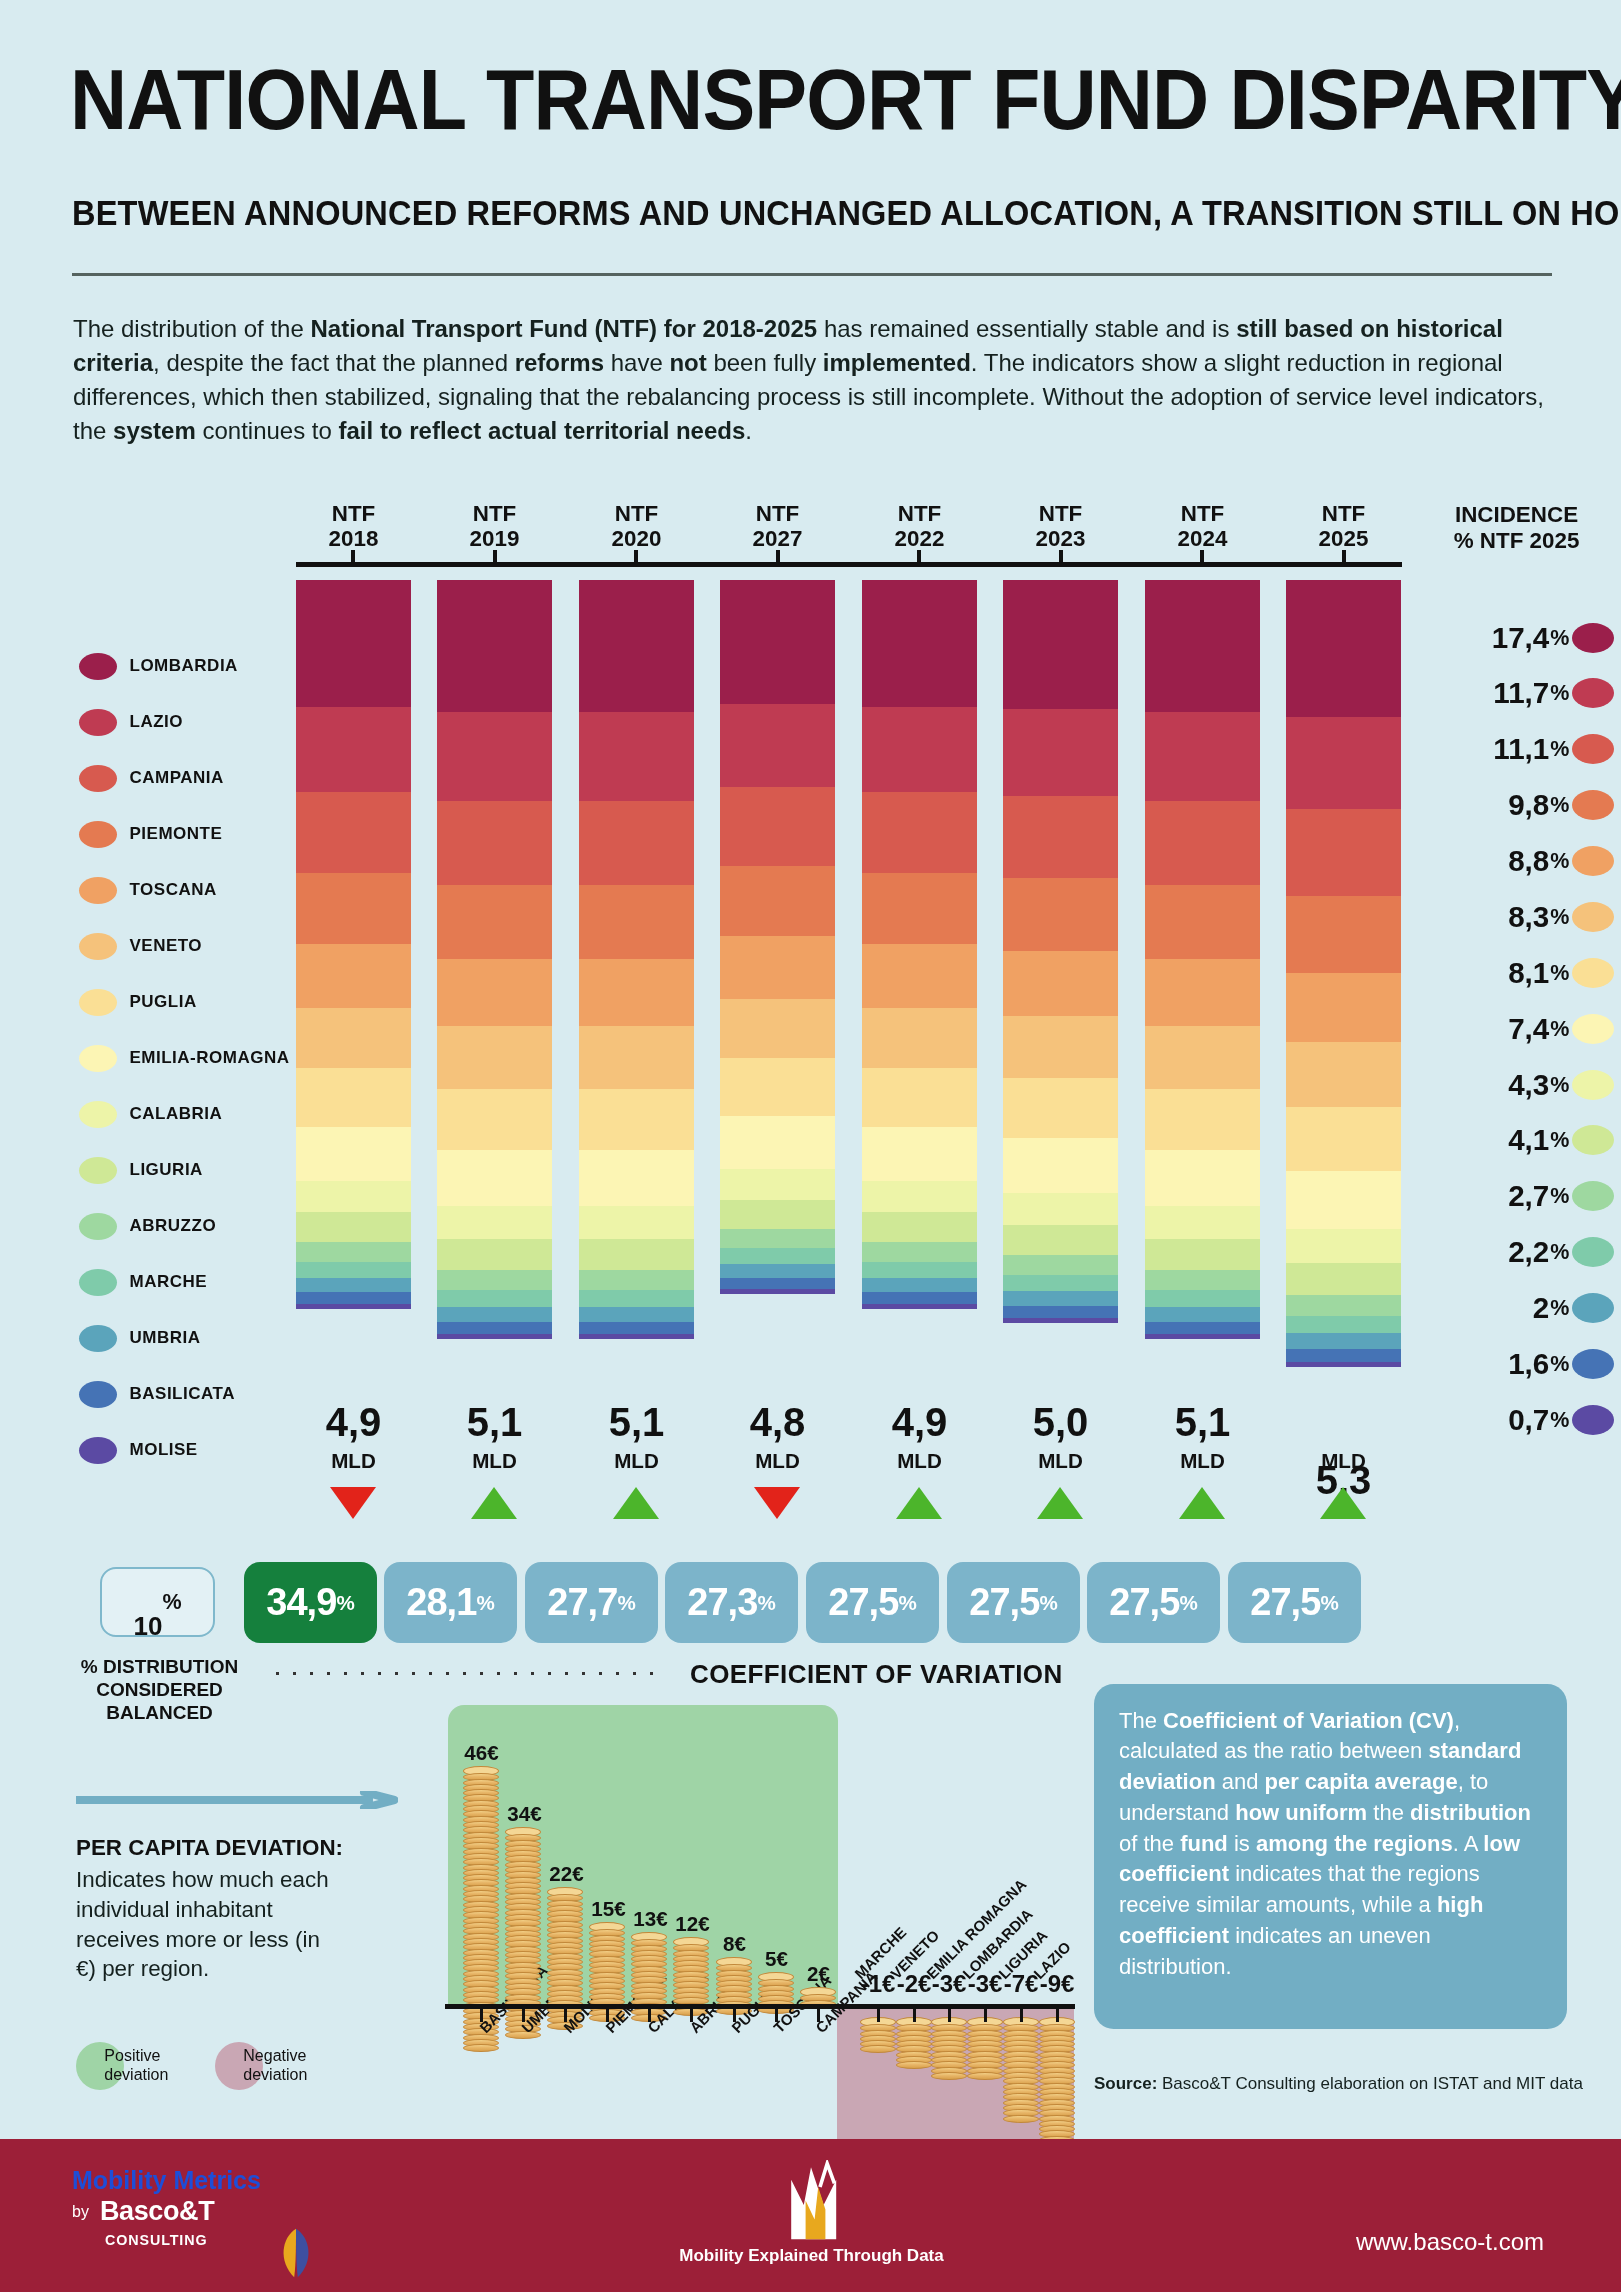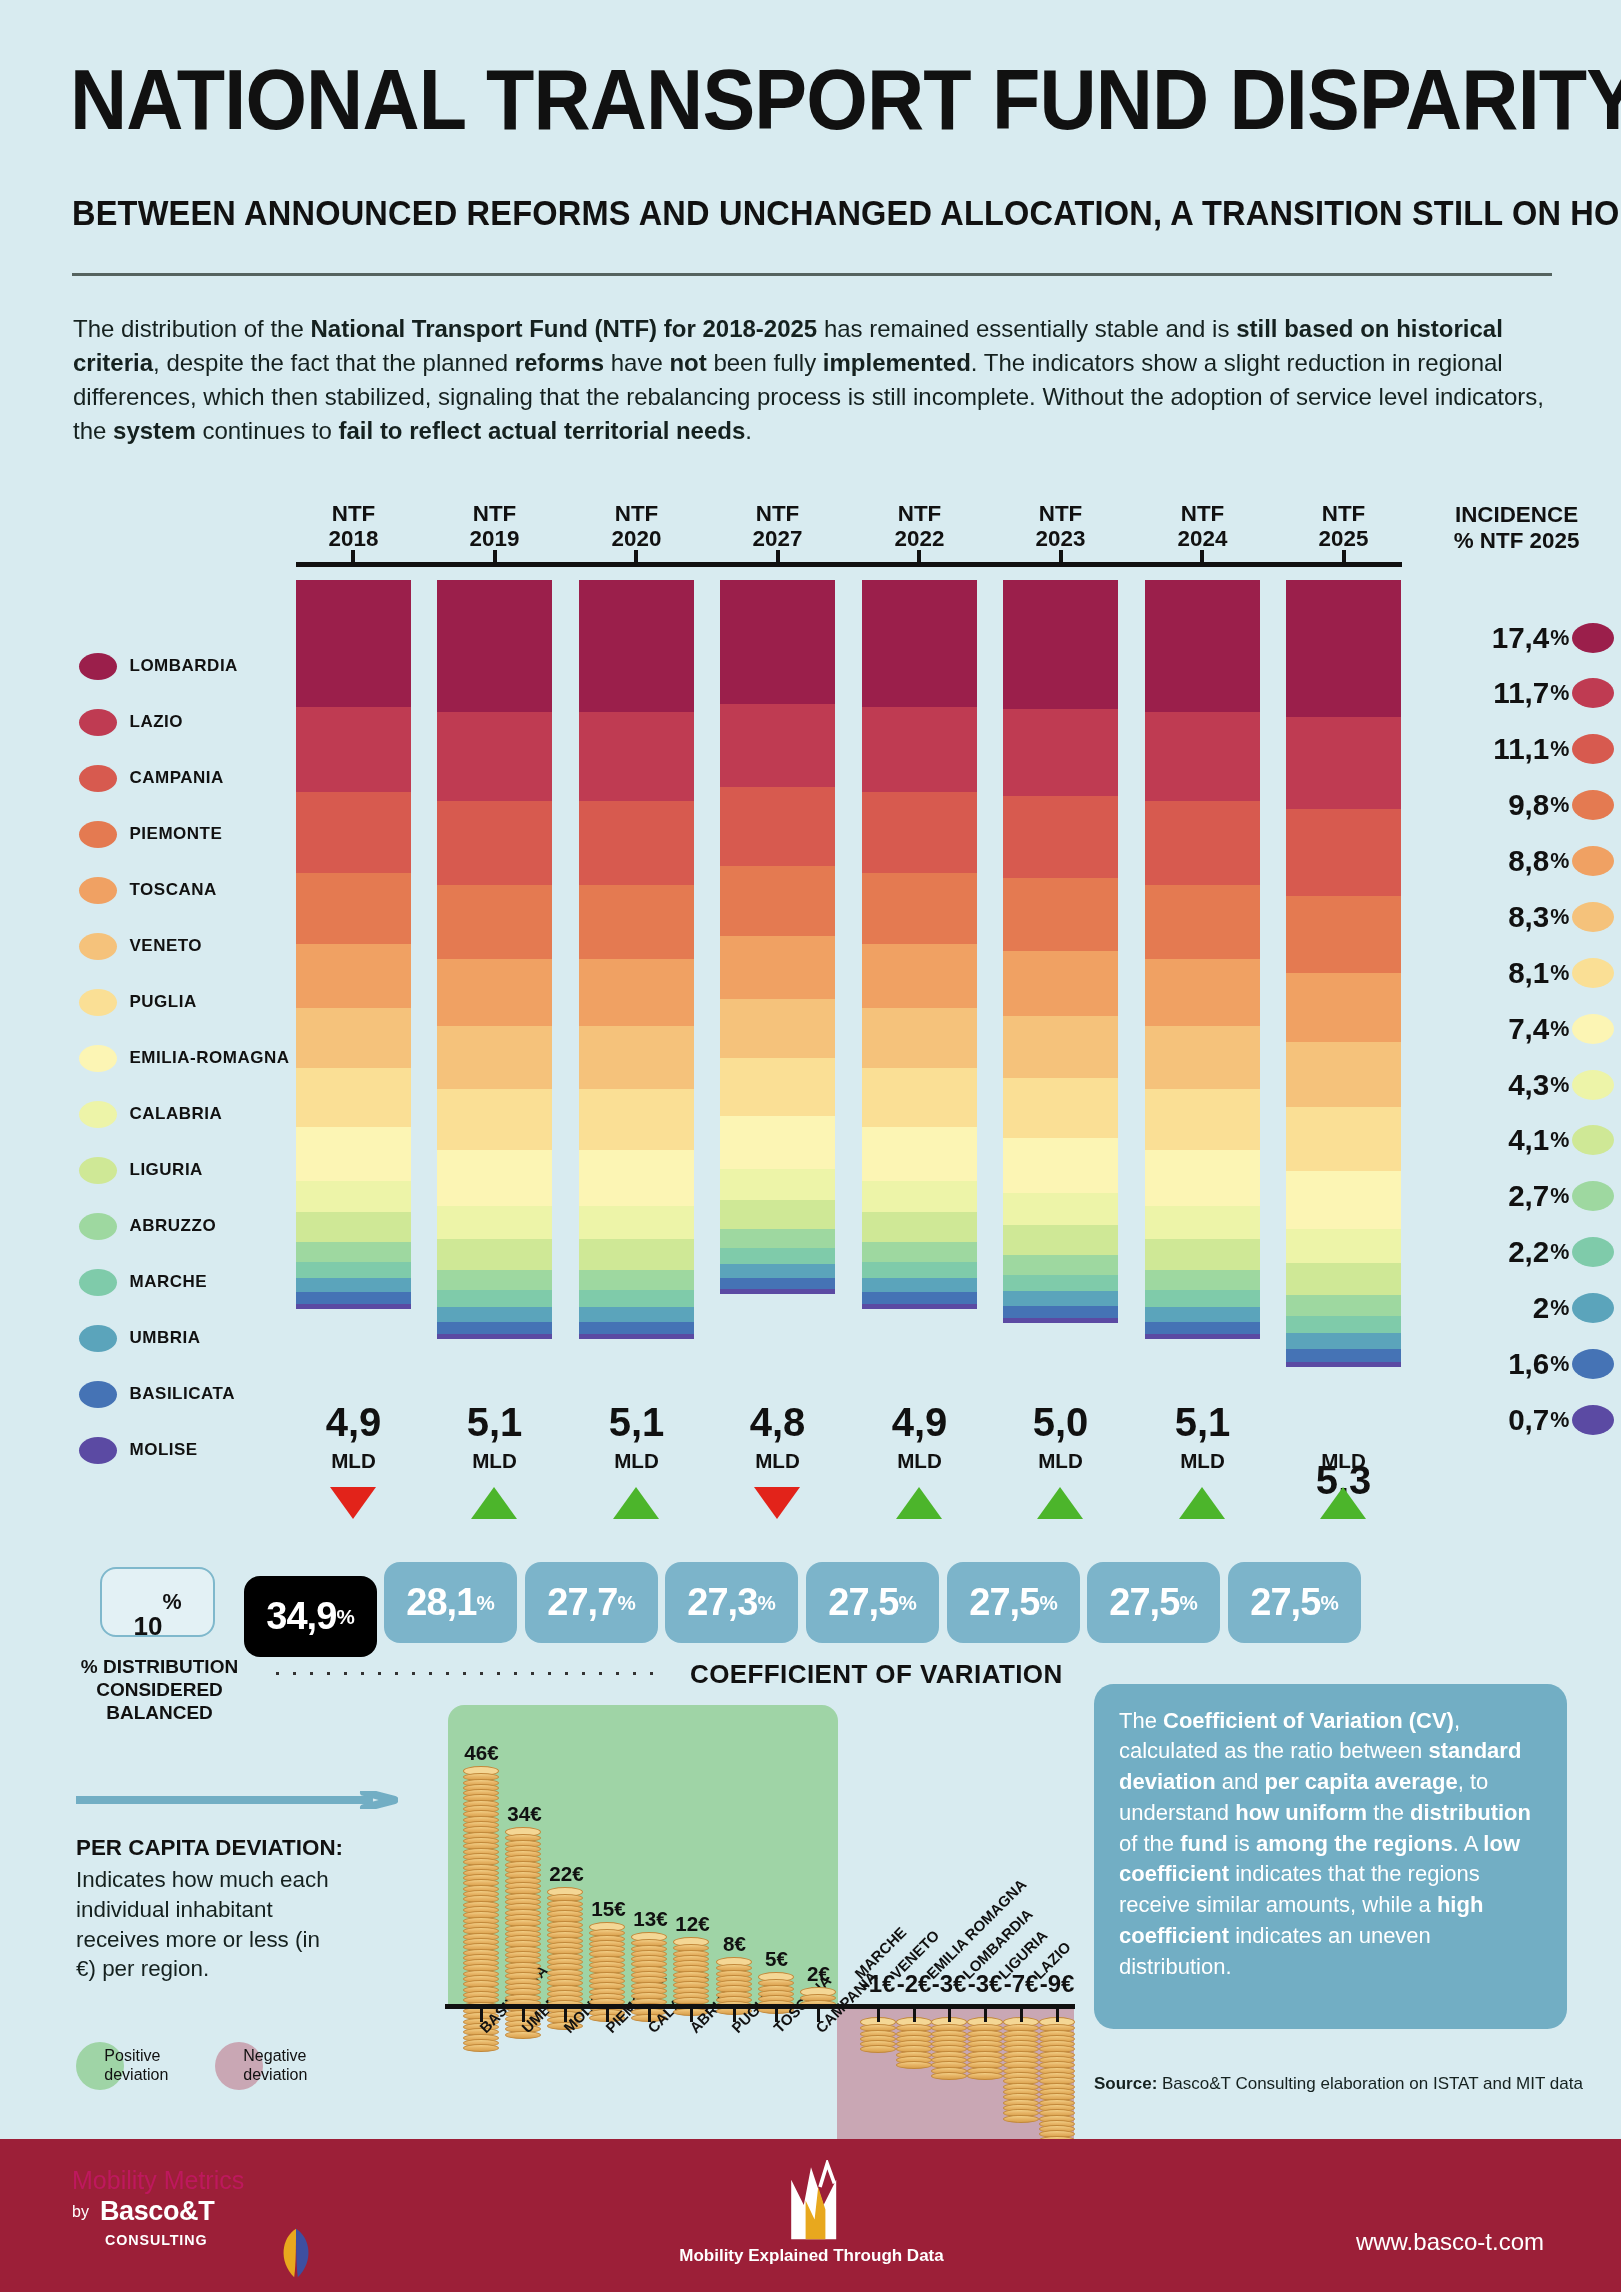--- a/index.html
+++ b/index.html
@@ -171,21 +171,21 @@
     position: absolute; left: 1094px; top: 2074px;
     font-size: 17px; color: #15211f;
   }
   .source b { font-weight: 700; }
 
   
   .footer {
     position: absolute; left: 0; top: 2139px; width: 1621px; height: 154px;
     background: #9c1f38;
   }
-  .f-mm { position: absolute; left: 72px; top: 2166px; font-size: 25px; font-weight: 400; color: #be185d; }
+  .f-mm { position: absolute; left: 72px; top: 2166px; font-size: 25px; font-weight: 700; color: #1d4ed8; }
   .f-by { position: absolute; left: 72px; top: 2203px; font-size: 16px; color: #fff; }
   .f-basco { position: absolute; left: 100px; top: 2196px; font-size: 27px; font-weight: 700; color: #fff; letter-spacing: -0.4px;}
   .f-cons { position: absolute; left: 105px; top: 2232px; font-size: 14.3px; font-weight: 700; color: #fff; letter-spacing: 0.9px; }
   .f-tag { position: absolute; left: 677px; top: 2246px; width: 269px; text-align: center; font-size: 17px; font-weight: 700; color: #fff; }
   .f-url { position: absolute; right: 77px; top: 2228px; font-size: 24px; color: #fff; }
 </style>
 </head>
 <body>
 
 <div class="page">
@@ -523,21 +523,21 @@
         <span class="inc-dot" style="background:#5b4aa3"></span>
       </div>
     </div>
 
   <div class="cv-balanced">
     <span class="cv-bal-num">10</span>
     <span class="cv-bal-pct">%</span>
   </div>
   <div class="balanced-cap">% DISTRIBUTION<br>CONSIDERED<br>BALANCED</div>
   <div id="cvpills">
-      <div class="cv-pill" style="left: 244px; background: #000000; margin-top: 14px;">
+      <div class="cv-pill" style="left: 244px; background: #15803d;">
         <span class="cv-num">34,9</span>
         <span class="cv-pct">%</span>
       </div>
       <div class="cv-pill" style="left: 384px; background: rgb(124, 180, 202);">
         <span class="cv-num">28,1</span>
         <span class="cv-pct">%</span>
       </div>
       <div class="cv-pill" style="left: 525px; background: rgb(124, 180, 202);">
         <span class="cv-num">27,7</span>
         <span class="cv-pct">%</span>

